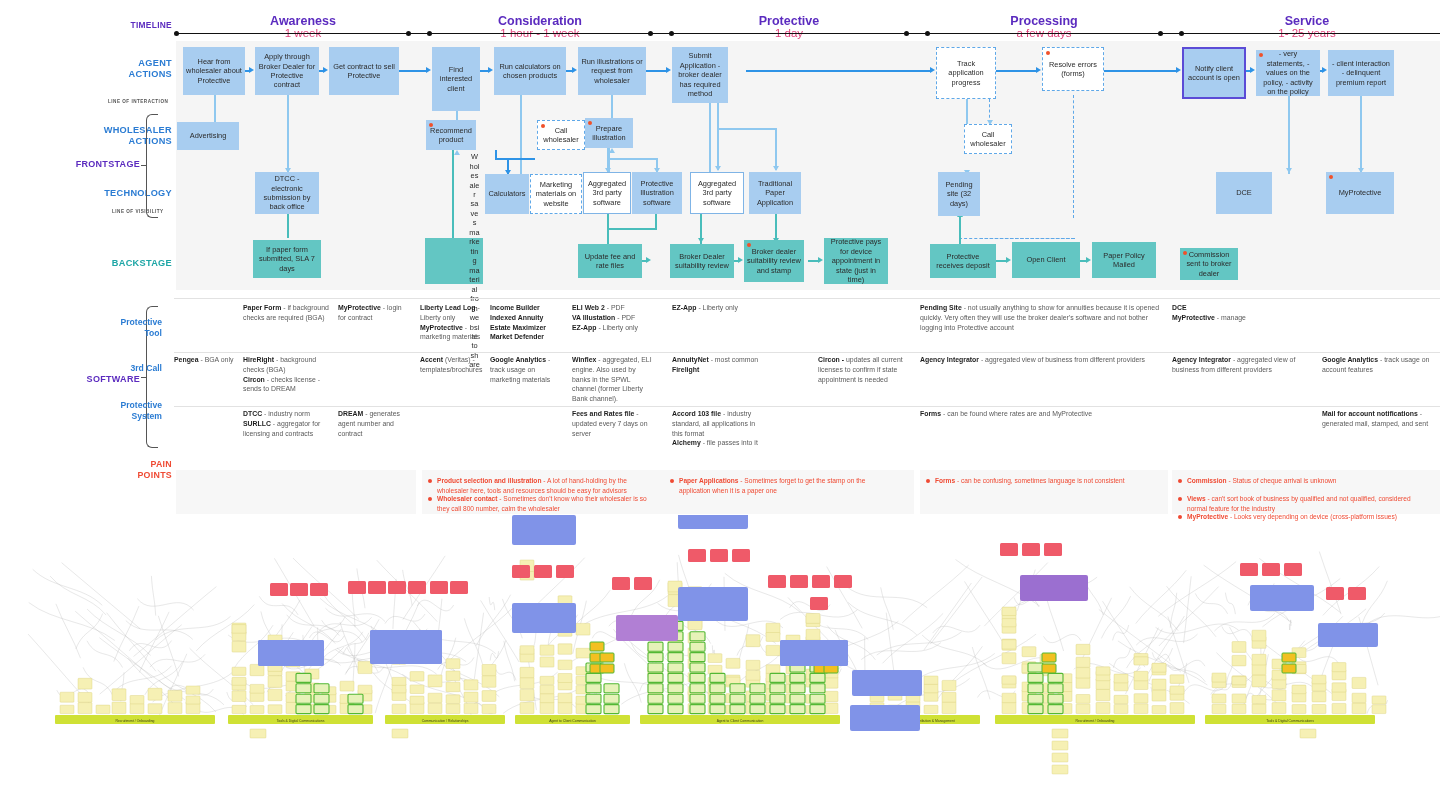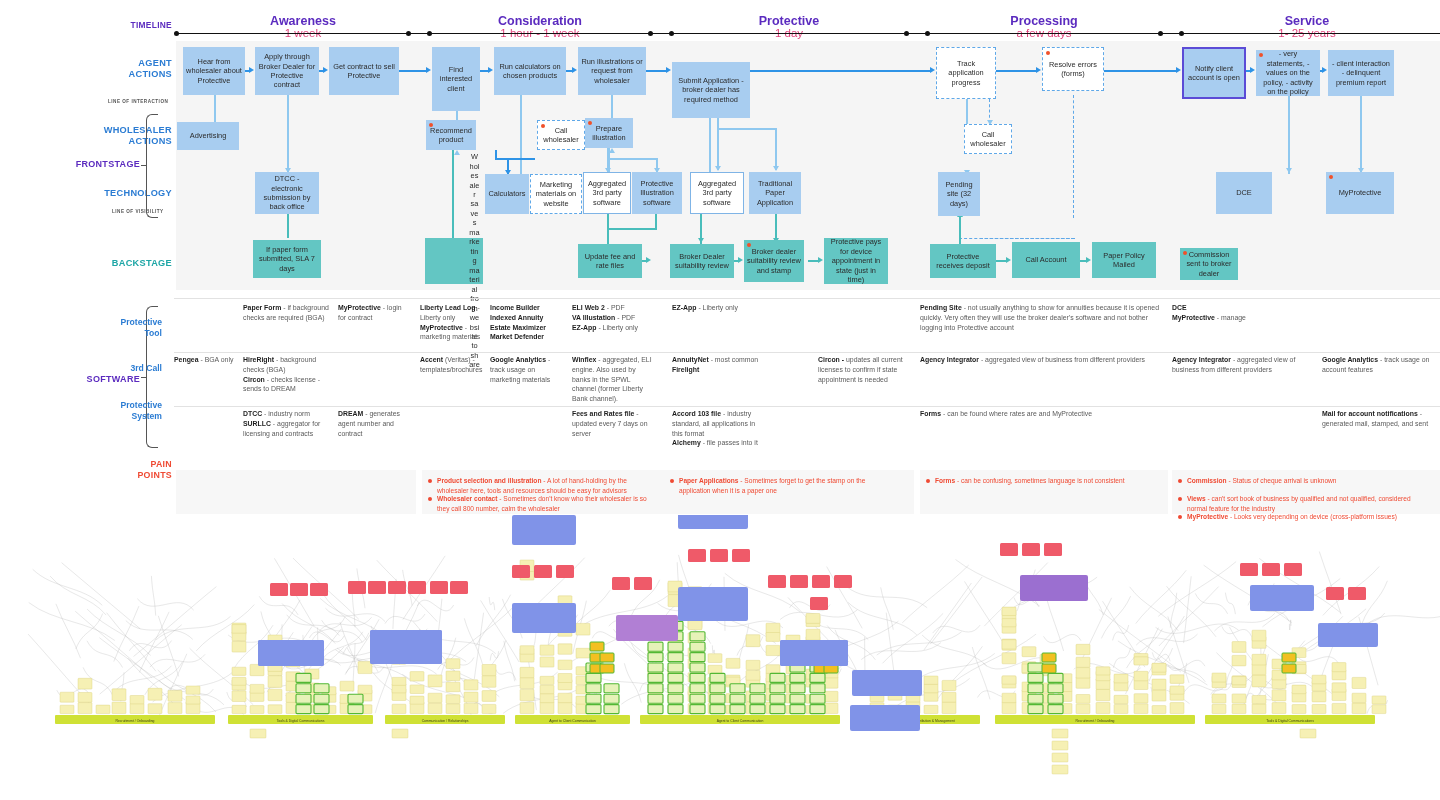--- a/index.html
+++ b/index.html
@@ -297,21 +297,21 @@
       </div>
       <div class="node n-blue" style="left: 432px; top: 47px; width: 48px; height: 64px;">
         <span>Find interested client</span>
       </div>
       <div class="node n-blue" style="left: 494px; top: 47px; width: 72px; height: 48px;">
         <span>Run calculators on chosen products</span>
       </div>
       <div class="node n-blue" style="left: 578px; top: 47px; width: 68px; height: 48px;">
         <span>Run illustrations or request from wholesaler</span>
       </div>
-      <div class="node n-blue" style="left: 672px; top: 62px; width: 78px; height: 56px;">
+      <div class="node n-blue" style="left: 672px; top: 47px; width: 56px; height: 56px;">
         <span>Submit Application - broker dealer has required method</span>
       </div>
       <div class="node n-blue-dash" style="left: 936px; top: 47px; width: 60px; height: 52px;">
         <span>Track application progress</span>
       </div>
       <div class="node n-blue-dash" style="left: 1042px; top: 47px; width: 62px; height: 44px;">
         <span>Resolve errors (forms)</span>
         <span class="dot"></span>
       </div>
       <div class="node n-blue-strong" style="left: 1182px; top: 47px; width: 64px; height: 52px;">
@@ -395,21 +395,21 @@
         <span>Broker dealer suitability review and stamp</span>
         <span class="dot"></span>
       </div>
       <div class="node n-teal" style="left: 824px; top: 238px; width: 64px; height: 46px;">
         <span>Protective pays for device appointment in state (just in time)</span>
       </div>
       <div class="node n-teal" style="left: 930px; top: 244px; width: 66px; height: 34px;">
         <span>Protective receives deposit</span>
       </div>
       <div class="node n-teal" style="left: 1012px; top: 242px; width: 68px; height: 36px;">
-        <span>Call Account</span>
+        <span>Open Client</span>
       </div>
       <div class="node n-teal" style="left: 1092px; top: 242px; width: 64px; height: 36px;">
         <span>Paper Policy Mailed</span>
       </div>
       <div class="node n-teal" style="left: 1180px; top: 248px; width: 58px; height: 32px;">
         <span>Commission sent to broker dealer</span>
         <span class="dot"></span>
       </div>
     </div>
 

